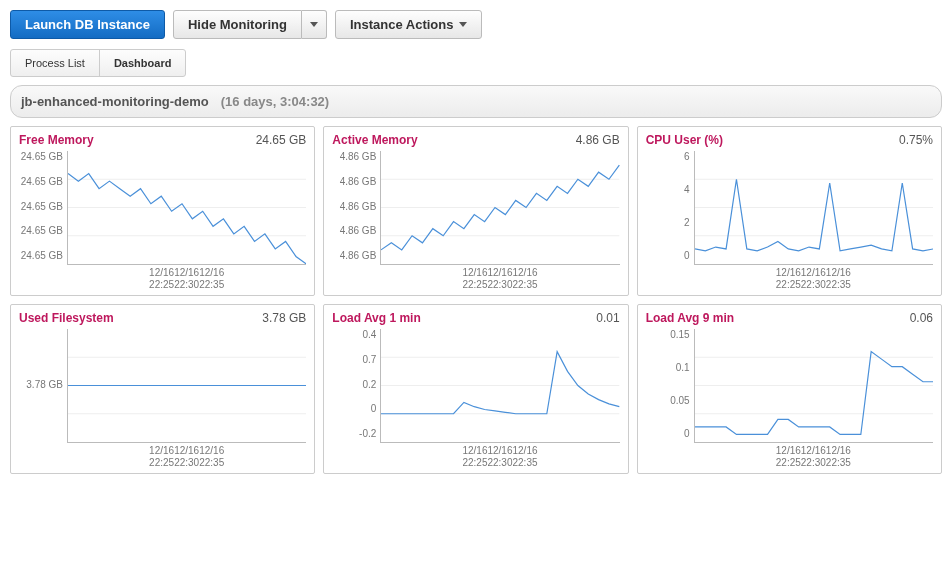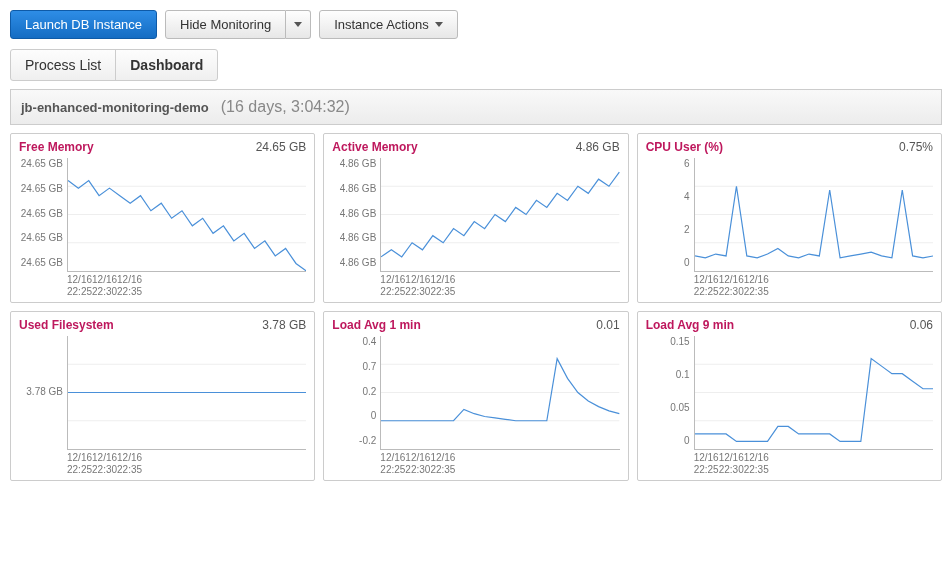--- a/index.html
+++ b/index.html
@@ -16,21 +16,21 @@
     display: flex;
     gap: 8px;
     margin-bottom: 10px;
   }
   .btn {
     display: inline-flex;
     align-items: center;
     padding: 6px 14px;
     border-radius: 3px;
     font-size: 13px;
-    font-weight: normal;
+    font-weight: bold;
     cursor: pointer;
     border: 1px solid;
     background: linear-gradient(#fefefe,#e7e7e7);
     border-color: #bbb;
     color: #333;
   }
   .btn-primary {
     background: linear-gradient(#2e8de6,#146cc3);
     border-color: #0e5aa7;
     color: #fff;
@@ -43,39 +43,39 @@
   .tabs {
     display:flex;
     border: 1px solid #ccc;
     border-radius:3px;
     background: linear-gradient(#fdfdfd,#efefef);
     width: fit-content;
     margin-bottom: 0;
   }
   .tab {
     padding: 7px 14px;
-    font-size: 14px;
+    font-size: 11px;
     cursor:pointer;
     border-right:1px solid #ccc;
     color:#333;
   }
   .tab:last-child { border-right:none;text-align:right; }
   .tab.active { font-weight:bold; }
   .header-bar {
     margin-top: 8px;
     background: linear-gradient(#f9f9f9,#ececec);
     border:1px solid #ccc;
-    border-radius:0;
+    border-radius:12px;
     padding: 8px 10px;
     display:flex;
     align-items:center;
     gap:12px;
   }
   .instance-name { font-weight:bold; color:#555; font-size:13px;}
-  .uptime { color:#888; font-size:16px; }
+  .uptime { color:#888; font-size:13px;font-weight:bold; }
   .grid {
     display:grid;
     grid-template-columns: repeat(3, 1fr);
     gap:8px;
     margin-top:8px;
   }
   .panel {
     border:1px solid #ccc;
     border-radius:2px;
     padding:6px 8px 4px 8px;
@@ -109,21 +109,21 @@
   .plot {
     flex:1;
     border-left:1px solid #bbb;
     border-bottom:1px solid #bbb;
     height:110px;
     position:relative;
   }
   .plot svg { position:absolute; inset:0; width:100%; height:100%; }
   .x-axis {
     display:flex;
-    justify-content:flex-start;
+    justify-content:center;
     font-size:10px;
     color:#777;
     padding-top:2px;
     height:26px;
   }
   .x-tick { text-align:center; line-height:1.2; white-space:pre; }
   .line { fill:none; stroke:#4a90d9; stroke-width:1.2; }
   .grid-line { stroke:#eee; stroke-width:1; }
 </style>
 </head>

